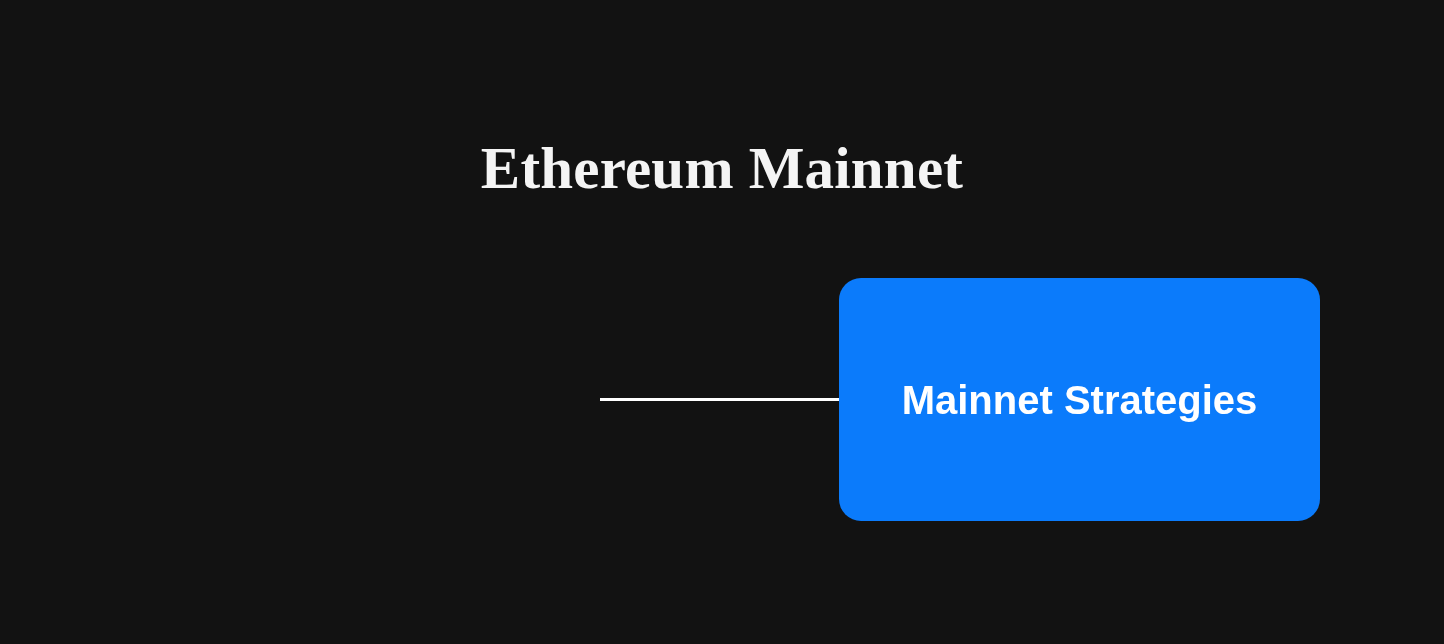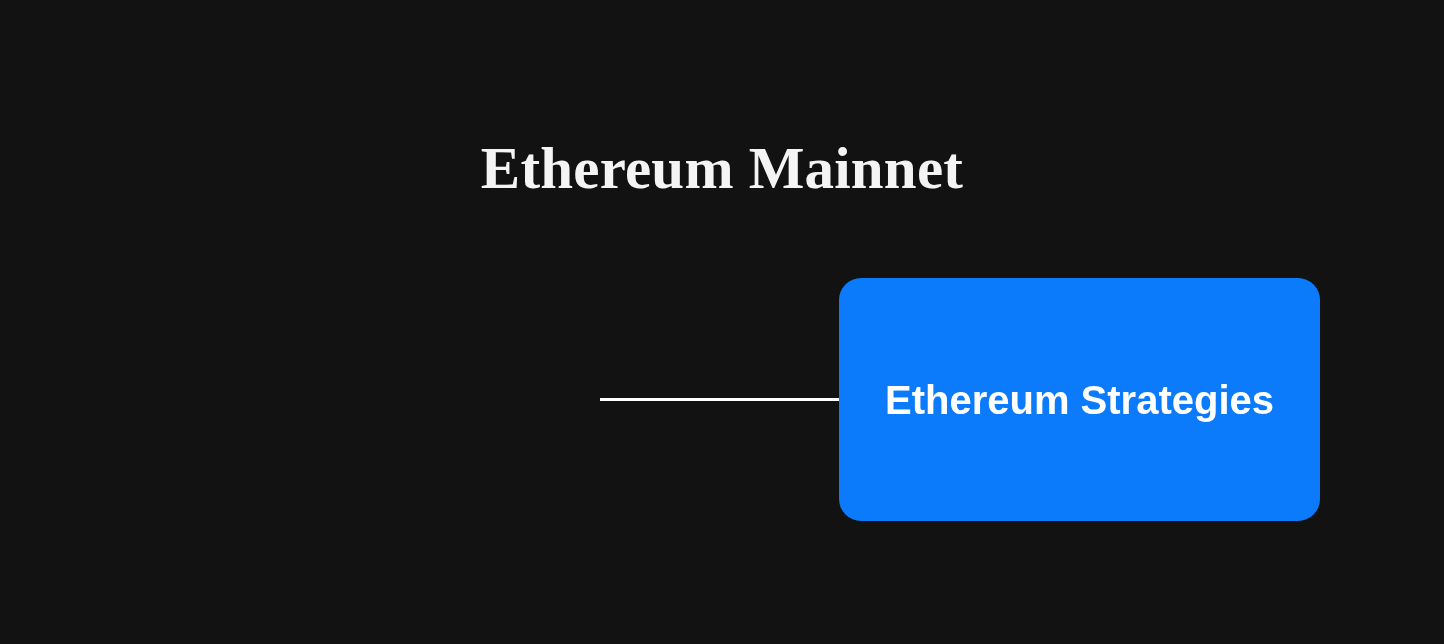--- a/index.html
+++ b/index.html
@@ -91,16 +91,16 @@
 <div id="diagram-root">
 
   <div class="diagram-title">Ethereum Mainnet</div>
 
   <svg class="edge-layer" viewBox="0 0 1444 644" width="1444" height="644" xmlns="http://www.w3.org/2000/svg">
     <line id="edge-vault-to-strategies" x1="600" y1="399.5" x2="839" y2="399.5" stroke="#ffffff" stroke-width="3"></line>
   </svg>
 
 
   <div class="node" id="node-mainnet-strategies">
-    <span class="node-label">Ethereum Strategies</span>
+    <span class="node-label">Mainnet Strategies</span>
   </div>
 
 </div>
 
 </body></html>

